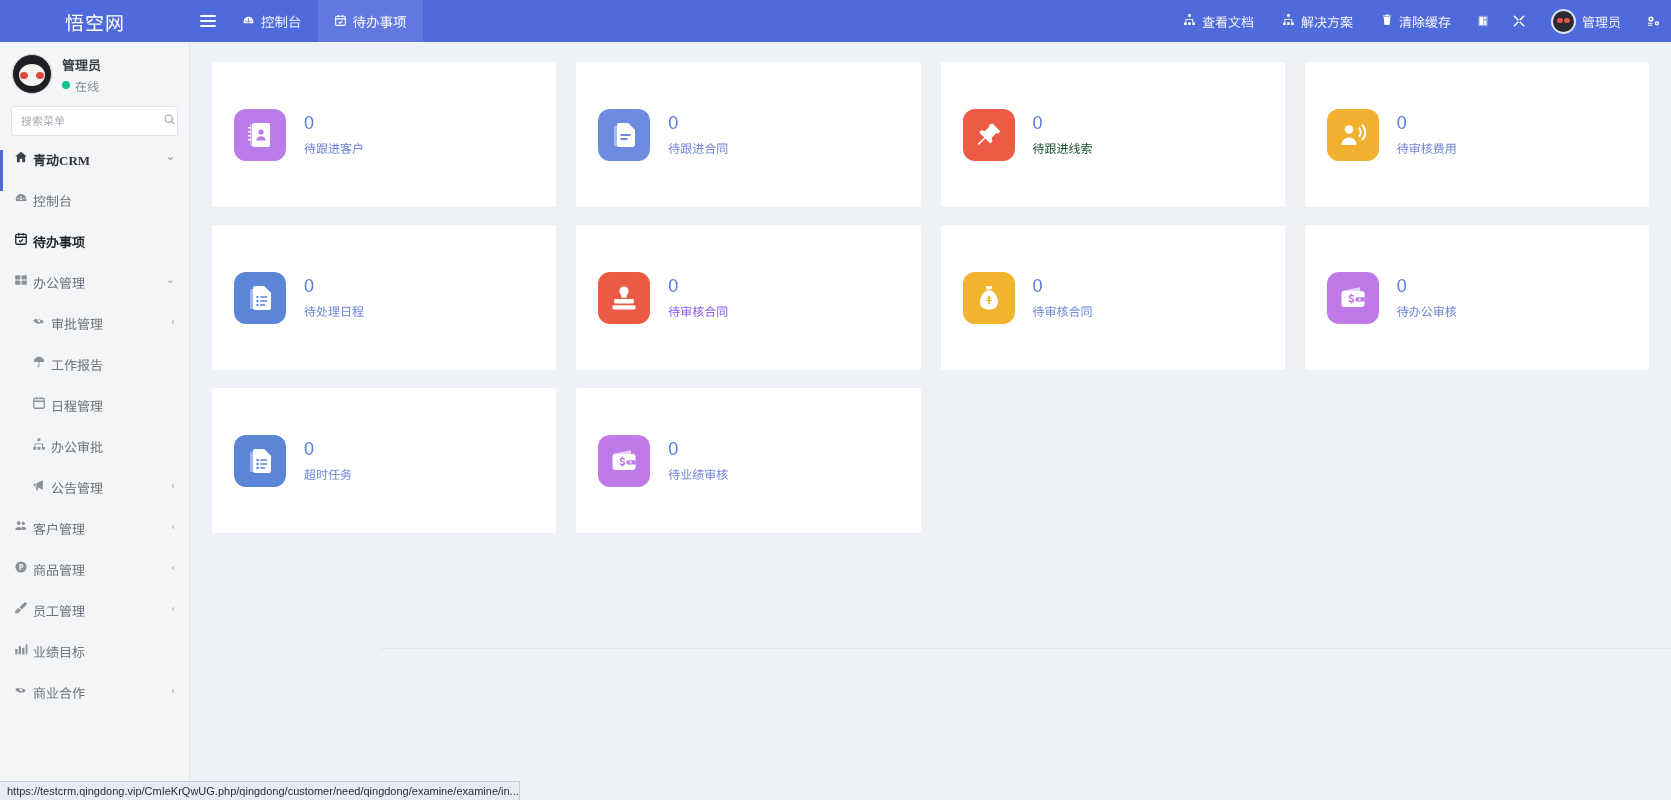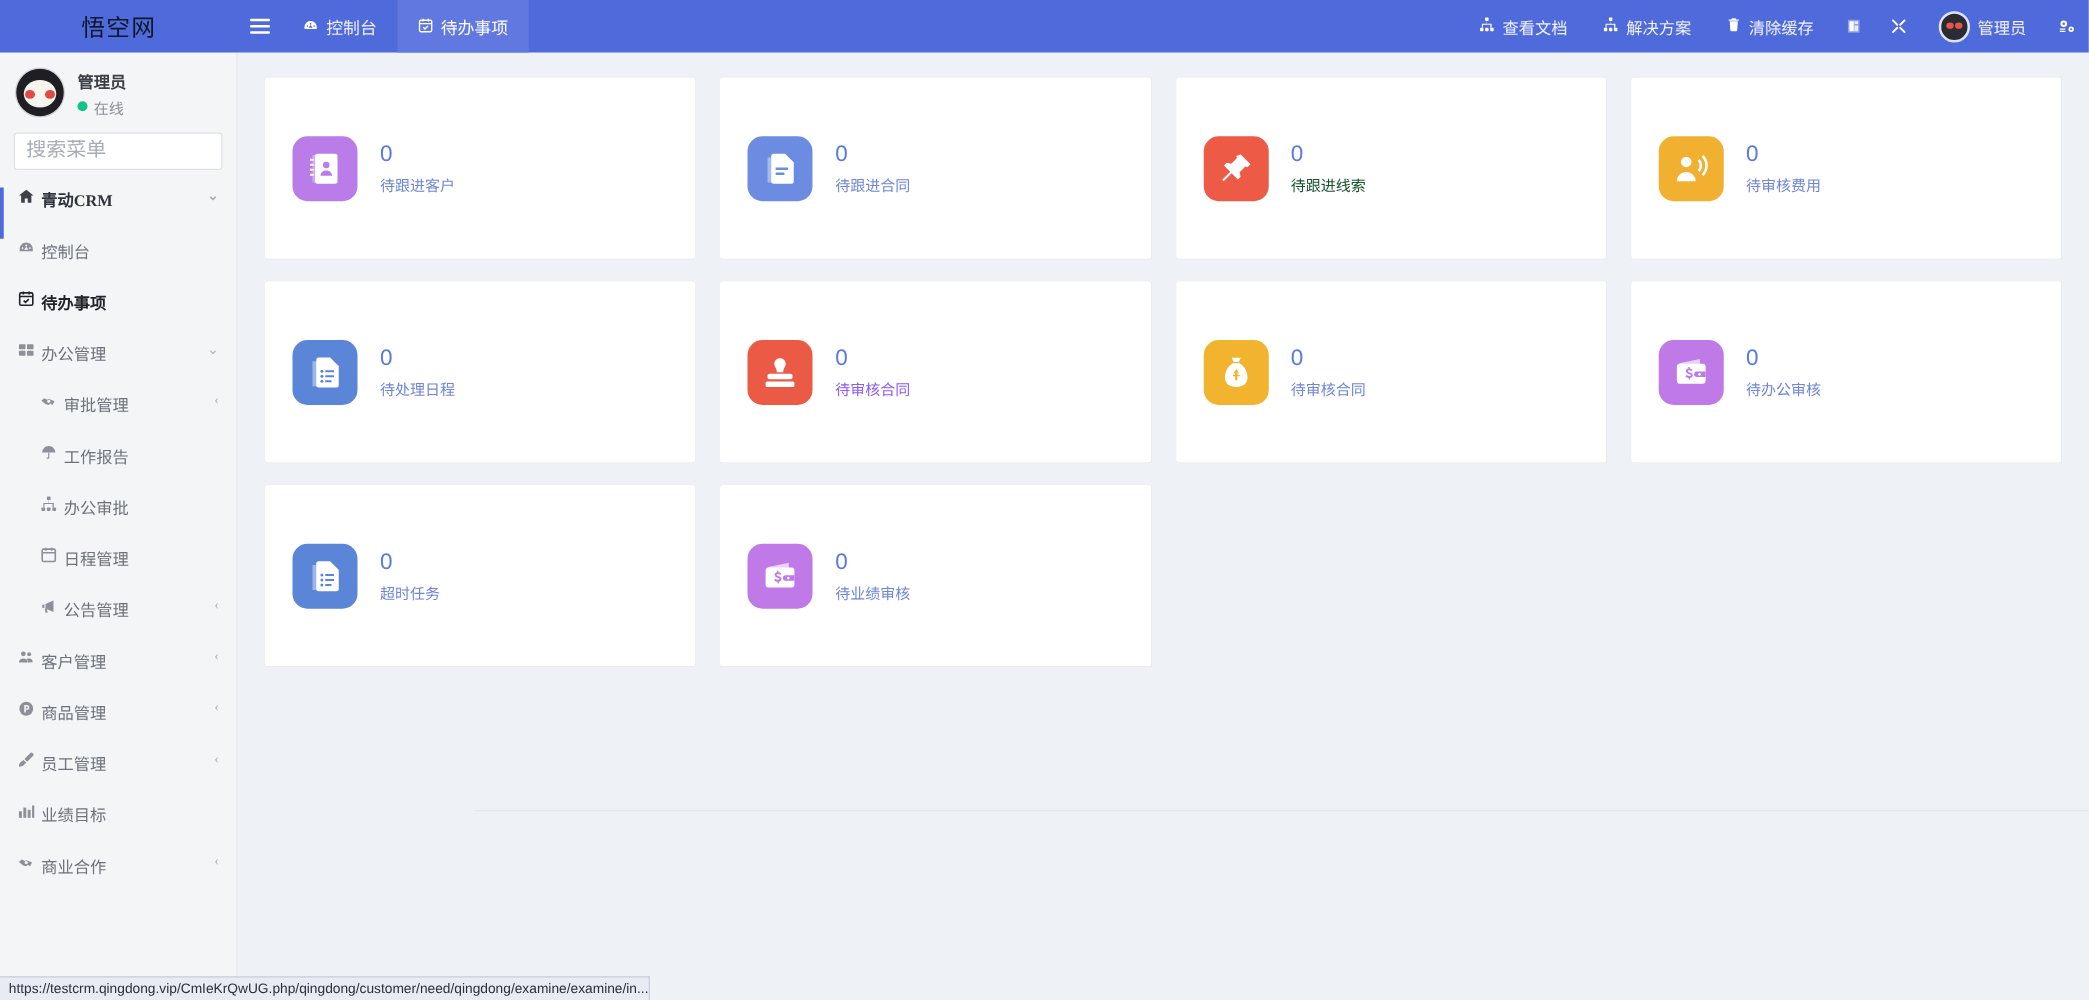--- a/index.html
+++ b/index.html
@@ -16,21 +16,21 @@
     position: absolute; top: 0; left: 0;
     width: 1671px; height: 42px;
     background: #4f6ada;
     display: flex; align-items: stretch;
     color: #ffffff;
     z-index: 40;
   }
   .brand {
     width: 190px; min-width: 190px;
     display: flex; align-items: center; justify-content: center;
-    font-size: 19px; letter-spacing: 1px; color: #0f172a; text-align: center;
+    font-size: 19px; letter-spacing: 1px; color: #ffffff; text-align: center;
   }
   .hamburger {
     width: 36px; display: flex; align-items: center; justify-content: center;
     cursor: pointer;
   }
   .ham-lines { width: 16px; }
   .ham-lines i {
     display: block; height: 2px; background: #fff;
     margin: 3px 0; border-radius: 1px;
   }
@@ -100,21 +100,21 @@
   .prof-status { font-size: 12px; color: #8a8f98; display: flex; align-items: center; gap: 5px; }
   .dot-online { width: 8px; height: 8px; border-radius: 50%; background: #12c28a; display: inline-block; }
 
   .searchbox {
     margin: 2px 11px 14px 11px;
     height: 30px; background: #fff;
     border: 1px solid #dfe2e7; border-radius: 3px;
     display: flex; align-items: center; padding: 0 9px;
   }
   .searchbox input {
-    flex: 1; border: none; outline: none; font-size: 16px;
+    flex: 1; border: none; outline: none; font-size: 11px;
     color: #8b5cf6; background: transparent;
     font-family: "Liberation Sans", sans-serif;
   }
   .searchbox input::placeholder { color: #a8adb5; }
   .search-ic { color: #9aa0a8; font-size: 13px; }
 
   .menu { list-style: none; }
   .mi {
     display: flex; align-items: flex-start;
     height: 41px; padding: 0 14px;
@@ -376,39 +376,39 @@
           <svg width="14" height="14" viewBox="0 0 24 24" fill="currentColor">
             <path d="M12 3c5 0 9 4 9 9H3c0-5 4-9 9-9z"></path>
             <path d="M11.2 12h1.6v7a2 2 0 01-4 0h1.6a.4.4 0 00.8 0z"></path>
           </svg>
         </span>
         <span class="mi-label">工作报告</span>
         <span class="mi-arrow"></span>
       </li>
       <li class="mi sub">
         <span class="mi-ic">
+          <svg width="14" height="14" viewBox="0 0 24 24" fill="none" stroke="currentColor" stroke-width="2.2">
+            <rect x="3" y="4" width="18" height="17" rx="2"></rect>
+            <path d="M3 9h18M8 2v4M16 2v4"></path>
+          </svg>
+        </span>
+        <span class="mi-label">日程管理</span>
+        <span class="mi-arrow"></span>
+      </li>
+      <li class="mi sub">
+        <span class="mi-ic">
           <svg width="14" height="14" viewBox="0 0 24 24" fill="currentColor">
             <rect x="9.5" y="2" width="5" height="5" rx="1"></rect>
             <rect x="2" y="17" width="5" height="5" rx="1"></rect>
             <rect x="9.5" y="17" width="5" height="5" rx="1"></rect>
             <rect x="17" y="17" width="5" height="5" rx="1"></rect>
             <path d="M11.6 7v4h-7v6h1.5v-4.5h11V17H19v-6h-7V7z"></path>
           </svg>
         </span>
         <span class="mi-label">办公审批</span>
-        <span class="mi-arrow"></span>
-      </li>
-      <li class="mi sub">
-        <span class="mi-ic">
-          <svg width="14" height="14" viewBox="0 0 24 24" fill="none" stroke="currentColor" stroke-width="2.2">
-            <rect x="3" y="4" width="18" height="17" rx="2"></rect>
-            <path d="M3 9h18M8 2v4M16 2v4"></path>
-          </svg>
-        </span>
-        <span class="mi-label">日程管理</span>
         <span class="mi-arrow"></span>
       </li>
       <li class="mi sub">
         <span class="mi-ic">
           <svg width="14" height="14" viewBox="0 0 24 24" fill="currentColor">
             <path d="M3 10v4l3 .5V9.5zM7.5 9l11-5v16l-11-5z"></path>
             <path d="M6.5 15l1 6h3l-1.3-5.7z"></path>
           </svg>
         </span>
         <span class="mi-label">公告管理</span>

